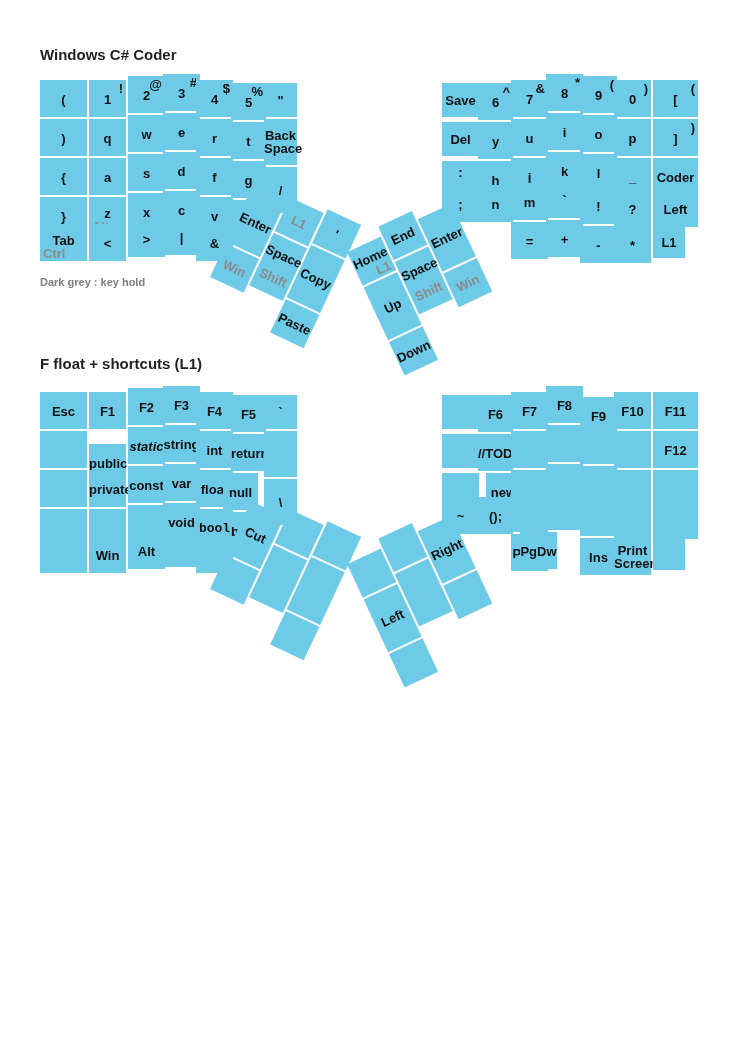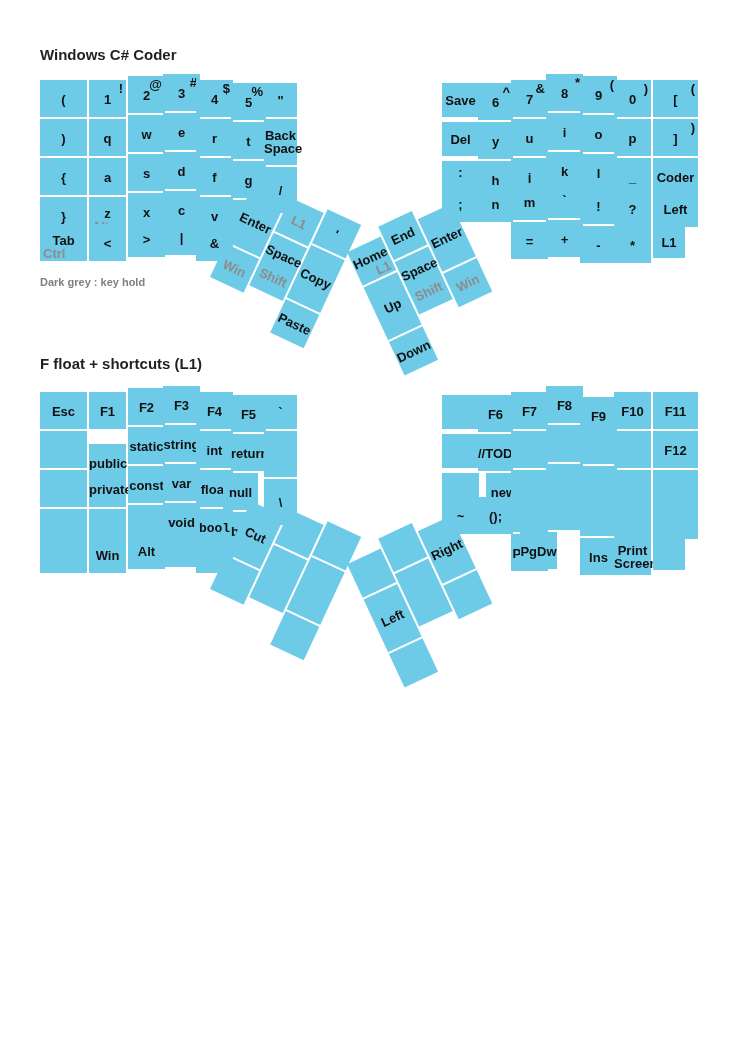--- a/index.html
+++ b/index.html
@@ -356,21 +356,21 @@
   <div class="key" style="left:264px;top:395px;width:33px;height:34px;">
       <span class="lbl c small">`</span>
     </div>
 
   <div class="key" style="left:40px;top:431px;width:47px;height:37px;">
       <span class="lbl c small"></span>
     </div>
   <div class="key" style="left:89px;top:444px;width:37px;height:37px;">
       <span class="lbl c xsmall">public</span>
     </div>
-  <div class="key" style="left:128px;top:427px;width:37px;height:37px;">
+  <div class="key" style="left:128px;top:427px;width:37px;height:37px;font-style:italic;">
       <span class="lbl c xsmall">static</span>
     </div>
   <div class="key" style="left:163px;top:425px;width:37px;height:37px;">
       <span class="lbl c xsmall">string</span>
     </div>
   <div class="key" style="left:196px;top:431px;width:37px;height:37px;">
       <span class="lbl c xsmall">int</span>
     </div>
   <div class="key" style="left:231px;top:434px;width:35px;height:37px;">
       <span class="lbl c xsmall">return</span>

